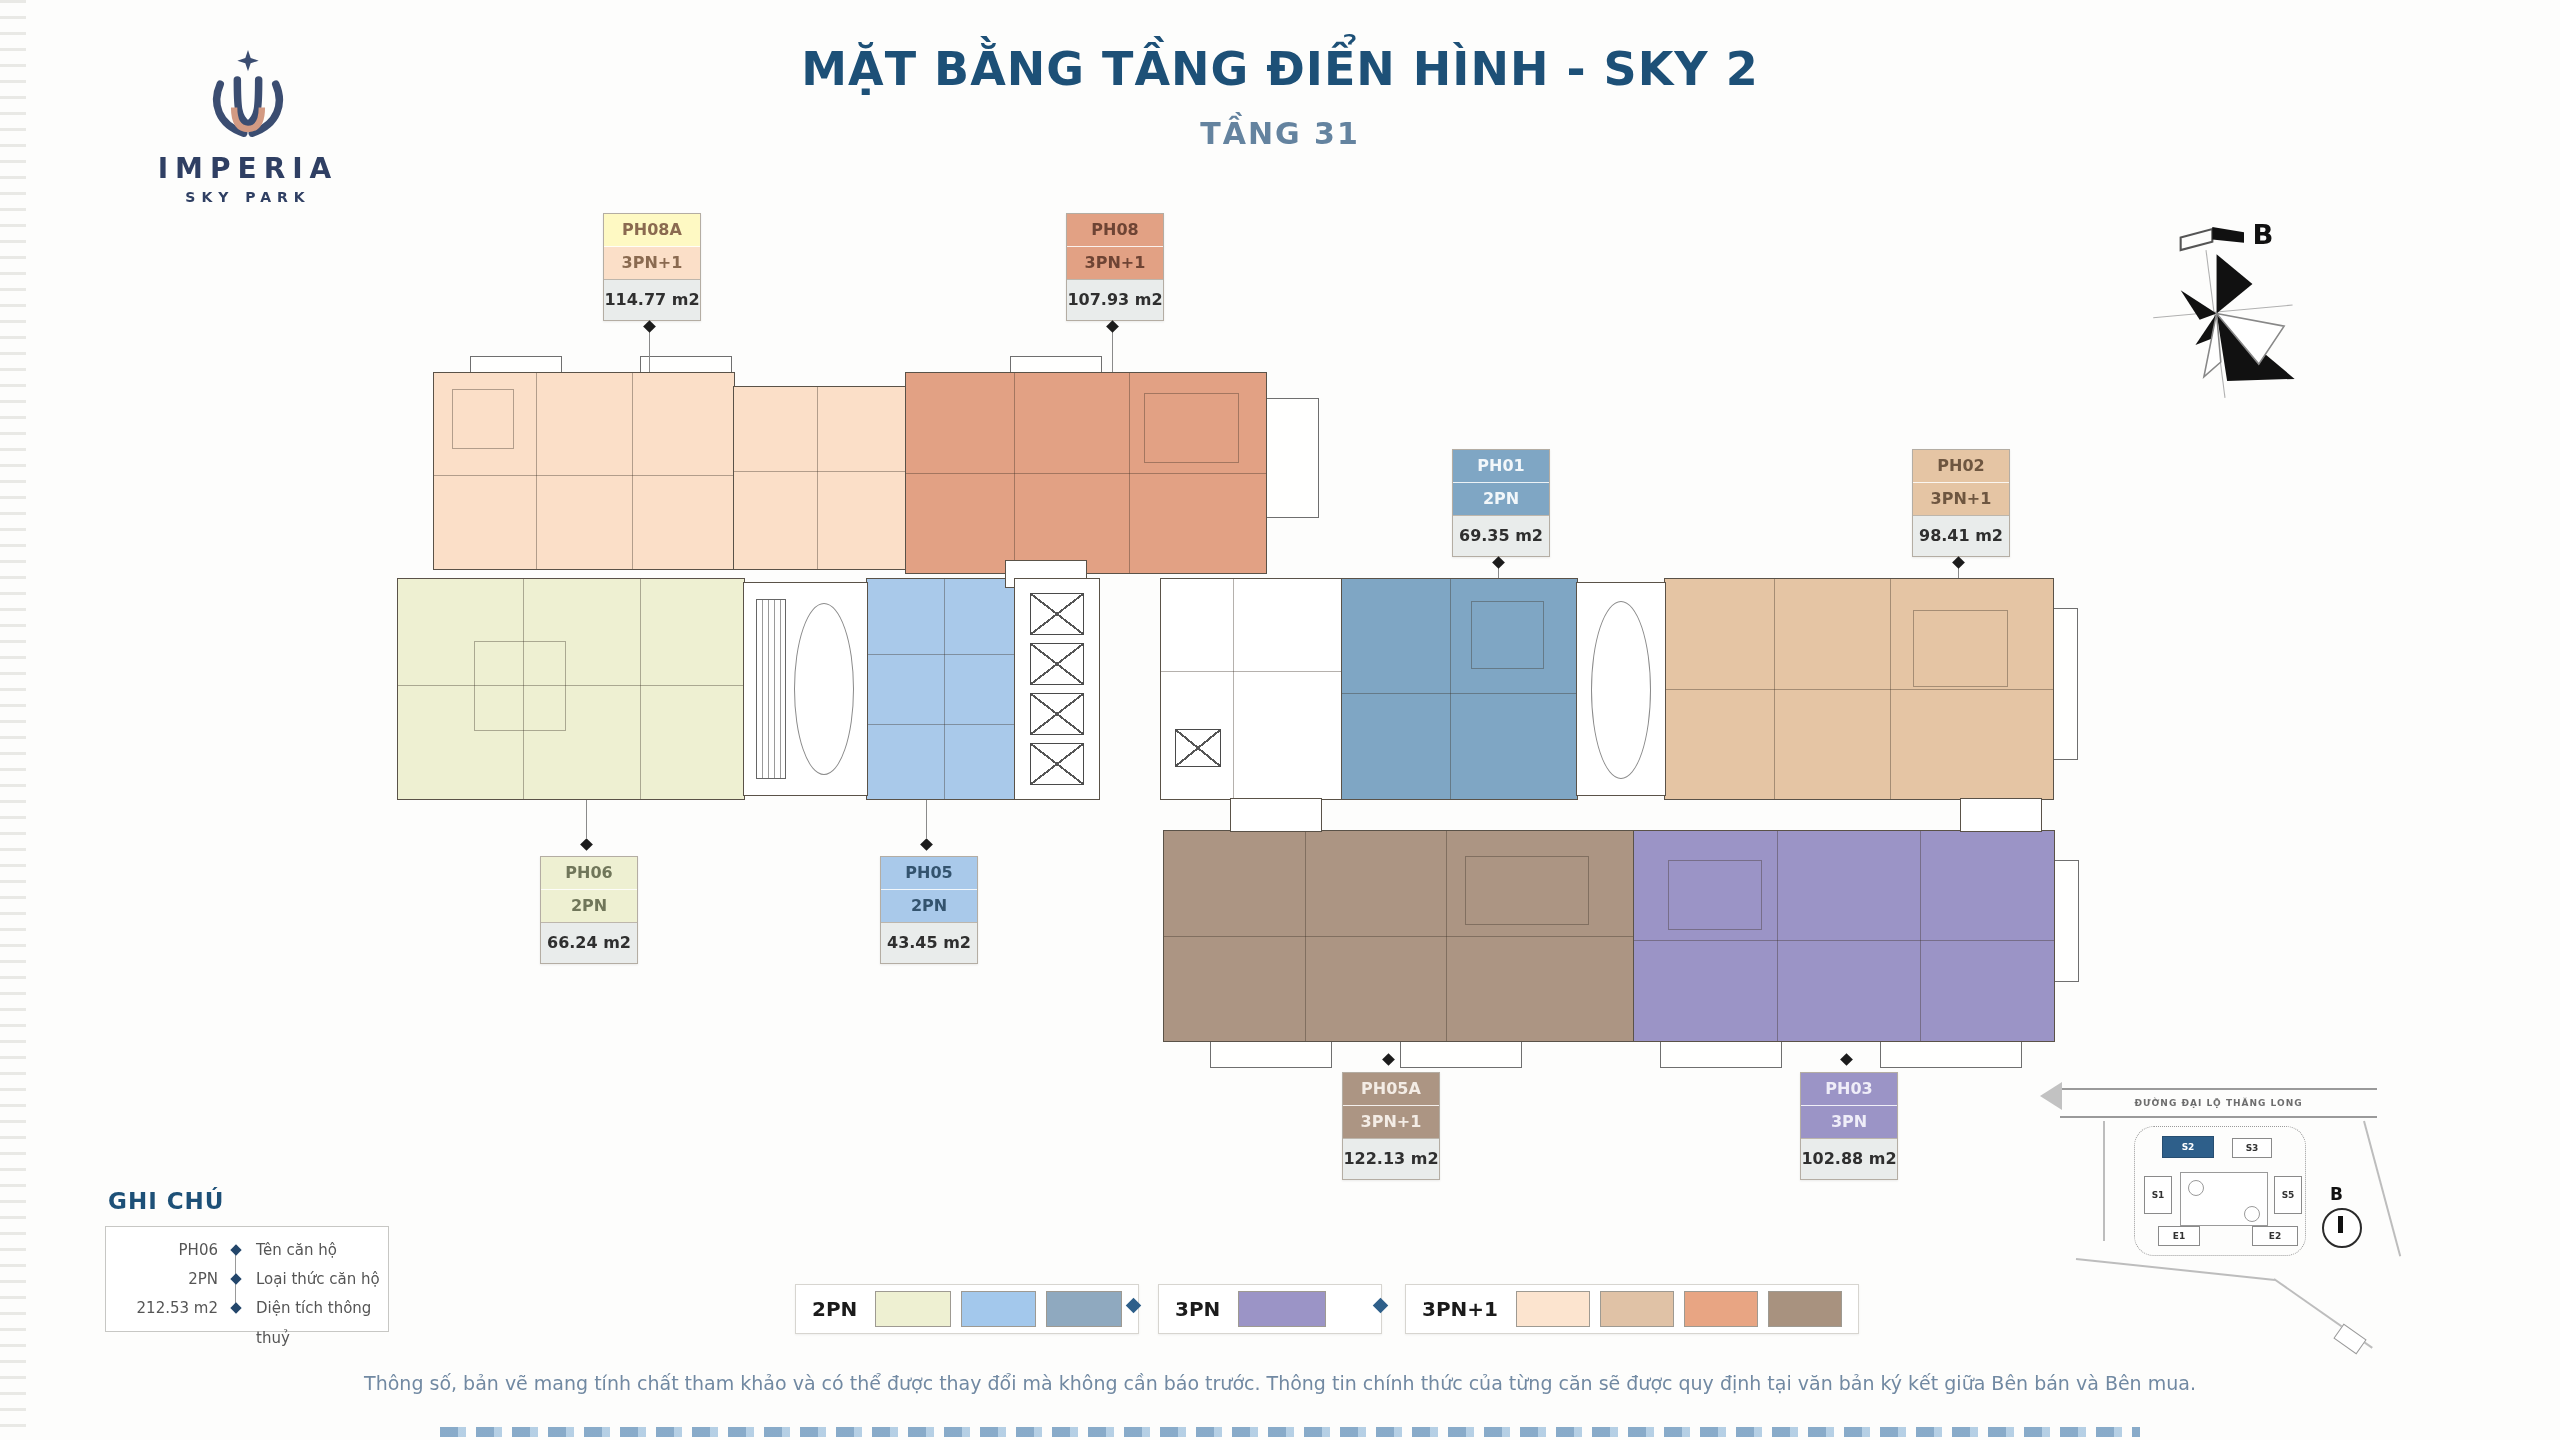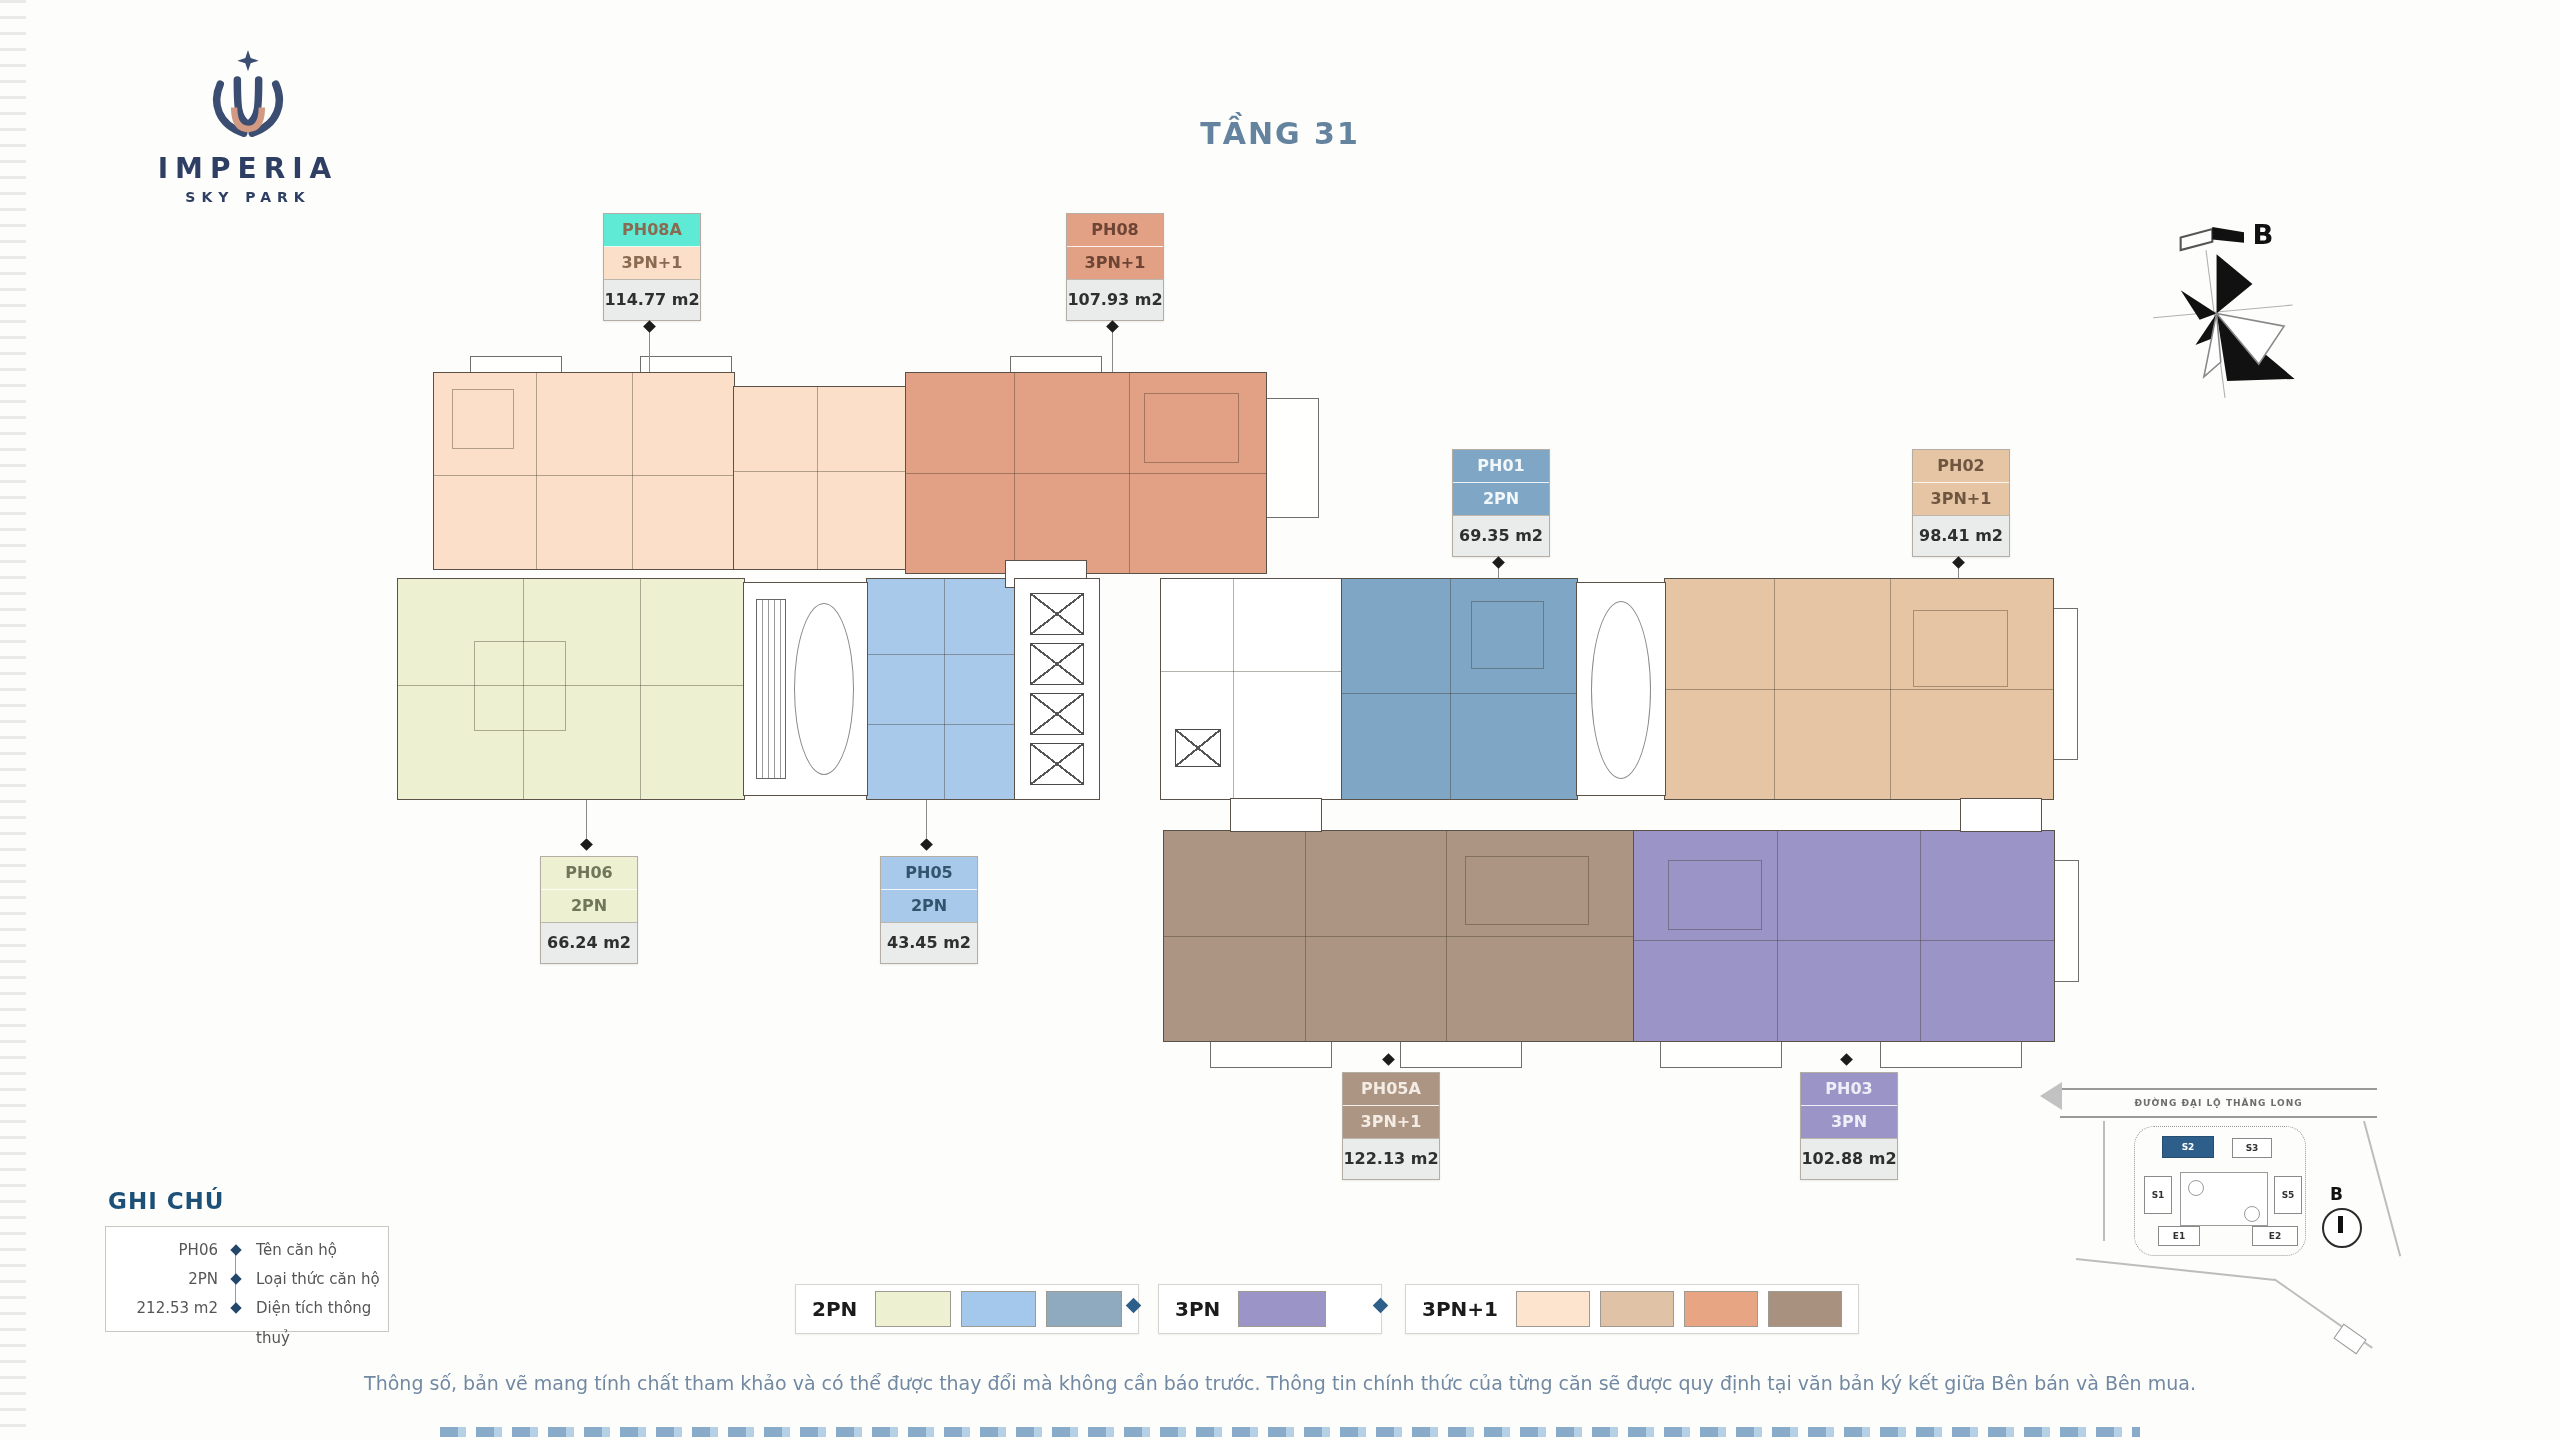--- a/index.html
+++ b/index.html
@@ -96,20 +96,21 @@
       <path d="M50,28 C50,52 50,64 60,70" fill="none" stroke="#3b4d71" stroke-width="7" stroke-linecap="round"></path>
       <path d="M70,28 C70,52 70,64 60,70" fill="none" stroke="#3b4d71" stroke-width="7" stroke-linecap="round"></path>
       <path d="M34,32 C26,50 32,70 56,78" fill="none" stroke="#3b4d71" stroke-width="7" stroke-linecap="round"></path>
       <path d="M86,32 C94,50 88,70 64,78" fill="none" stroke="#3b4d71" stroke-width="7" stroke-linecap="round"></path>
       <path d="M47,54 C47,68 52,74 60,74 C68,74 73,68 73,54" fill="none" stroke="#d39a83" stroke-width="6"></path>
     </svg>
     <div class="brand">IMPERIA</div>
     <div class="brand-sub">SKY PARK</div>
   </div>
 
+  <div class="title">MẶT BẰNG TẦNG ĐIỂN HÌNH - SKY 2</div>
   <div class="subtitle">TẦNG 31</div>
 
   <div class="compass">
     <svg width="150" height="190" viewBox="0 0 140 180">
       <text x="96" y="32" font-size="26" font-weight="bold" fill="#111">B</text>
       <polygon points="28,26 58,18 58,30 28,38" fill="none" stroke="#555" stroke-width="2"></polygon>
       <polygon points="58,16 88,21 88,31 58,28" fill="#111"></polygon>
       <line x1="2" y1="102" x2="134" y2="90" stroke="#b0b0b0" stroke-width="1"></line>
       <line x1="52" y1="38" x2="70" y2="178" stroke="#b0b0b0" stroke-width="1"></line>
       <polygon points="62,98 62,42 96,70" fill="#111"></polygon>
@@ -199,21 +200,21 @@
       <i class="wh" style="top:52%"></i>
     <i class="rm" style="left:8%;top:14%;width:22%;height:32%"></i>
   </div>
   <div class="bal" style="left:1210px;top:1040px;width:120px;height:26px"></div>
   <div class="bal" style="left:1400px;top:1040px;width:120px;height:26px"></div>
   <div class="bal" style="left:1660px;top:1040px;width:120px;height:26px"></div>
   <div class="bal" style="left:1880px;top:1040px;width:140px;height:26px"></div>
   <div class="bal" style="left:2053px;top:860px;width:24px;height:120px"></div>
 
   <div class="ulabel" style="left:603px;top:213px">
-    <div class="ul-name" style="background: #5eead4; color: rgb(138, 106, 80);">PH08A</div>
+    <div class="ul-name" style="background: #fef9c3; color: rgb(138, 106, 80);">PH08A</div>
     <div class="ul-type" style="background: rgb(251, 223, 200); color: rgb(138, 106, 80);">3PN+1</div>
     <div class="ul-area">114.77 m2</div>
   </div>
   <div class="dmark" style="left:645px;top:322px"></div>
   <div class="dline" style="left:649px;top:332px;height:40px"></div>
 
   <div class="ulabel" style="left:1066px;top:213px">
     <div class="ul-name" style="background: rgb(226, 161, 132); color: rgb(110, 68, 52);">PH08</div>
     <div class="ul-type" style="background: rgb(226, 161, 132); color: rgb(110, 68, 52);">3PN+1</div>
     <div class="ul-area">107.93 m2</div>

